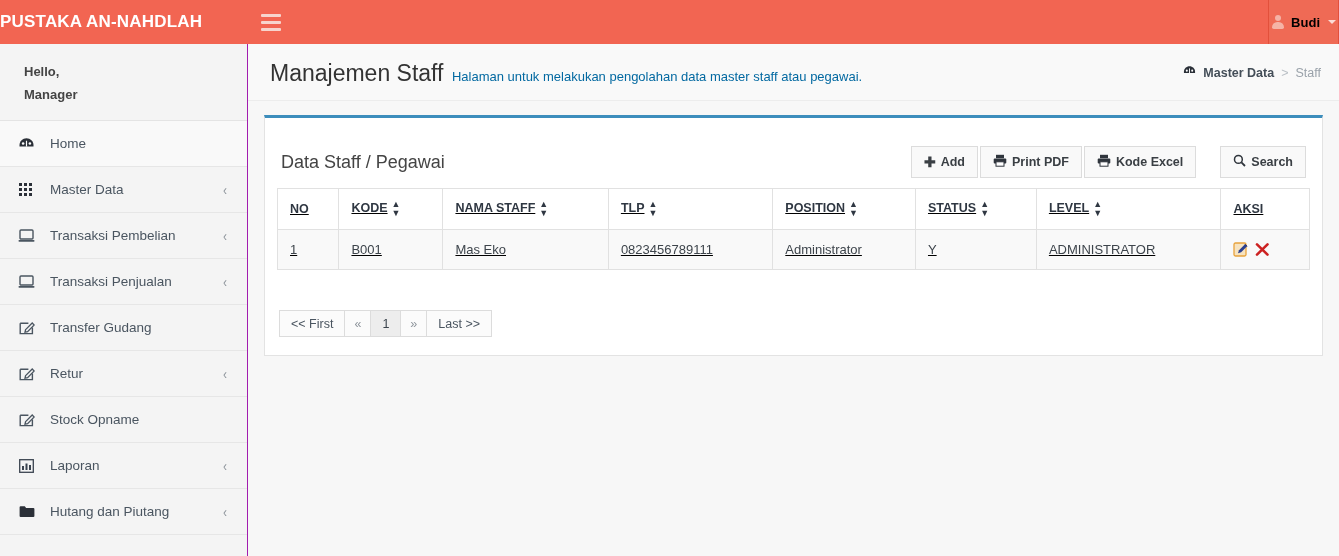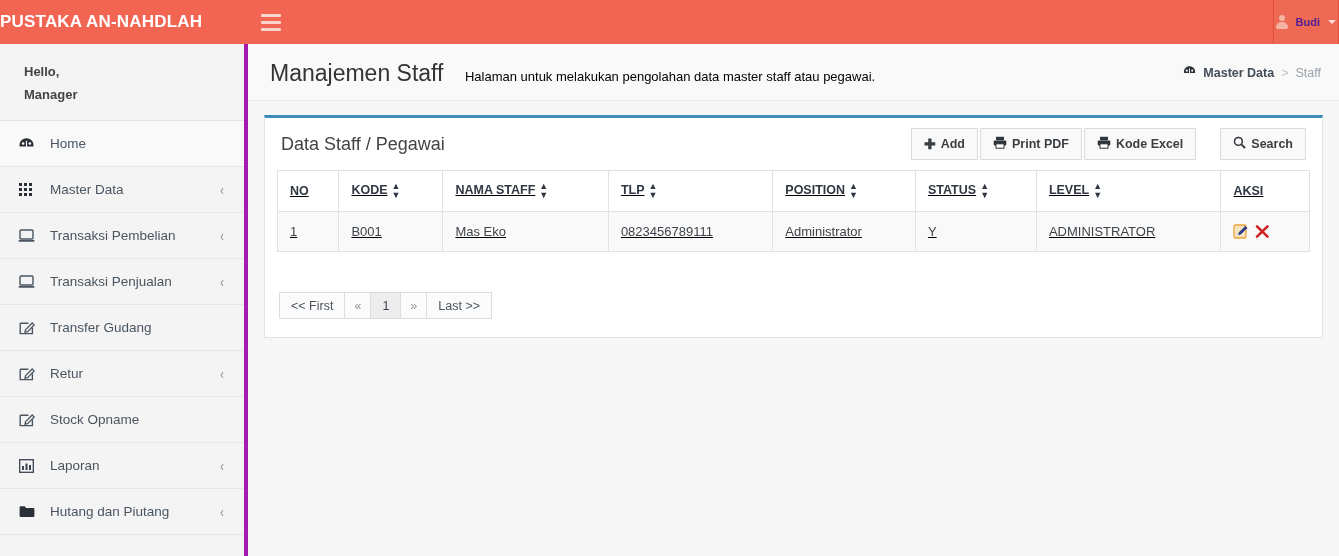--- a/index.html
+++ b/index.html
@@ -36,21 +36,21 @@
     display: block; width: 20px; height: 3px;
     background: #f7d4cd; border-radius: 1px;
   }
   .navbar-spacer { flex: 1; }
   .user-menu {
     height: 44px; display: flex; align-items: center; gap: 7px;
     padding: 0 2px;
     background: #ef6a55;
     border-left: 1px solid #e2503b;
     border-right: 1px solid #e2503b;
-    color: #4c1d95; font-size: 11px; font-weight: bold;
+    color: #000000; font-size: 13px; font-weight: bold;
     cursor: pointer;
   }
   .user-icon {
     width: 13px; height: 14px; position: relative; display: inline-block;
   }
   .user-icon::before {
     content: ""; position: absolute; left: 3.5px; top: 0;
     width: 6px; height: 6px; border-radius: 50%; background: #f5b3a6;
   }
   .user-icon::after {
@@ -63,21 +63,21 @@
     border-right: 4px solid transparent;
     border-top: 4px solid #fbdcd6;
     margin-left: 1px;
   }
 
   
   .sidebar {
     position: absolute; top: 44px; left: 0;
     width: 248px; height: 512px;
     background: #f4f4f4;
-    border-right: 4px solid #a21caf;
+    border-right: 1px solid #a21caf;
     overflow: hidden;
   }
   .user-panel {
     padding: 16px 0 14px 24px;
     border-bottom: 1px solid #e4e4e4;
     color: #444;
     font-size: 13px; font-weight: bold;
     line-height: 23px;
   }
   .side-item {
@@ -118,43 +118,43 @@
     background: #f9f9f9;
     border-bottom: 1px solid #ececec;
   }
   .page-title {
     display: inline-block;
     font-size: 23px; font-weight: normal; color: #333;
     vertical-align: baseline;
   }
   .page-subtitle {
     display: inline-block;
-    margin-left: 17px;
-    font-size: 13px; color: #000000;
+    margin-left: 4px;
+    font-size: 13px; color: #0369a1;
     vertical-align: baseline;
   }
   .breadcrumb {
     position: absolute; right: 18px; top: 21px;
     display: flex; align-items: center; gap: 7px;
     font-size: 12.5px; color: #6f7b87;
   }
   .breadcrumb .bc-link { color: #444e58; font-weight: bold; cursor: pointer; }
   .breadcrumb .bc-sep { color: #b9bfc5; }
   .breadcrumb .bc-current { color: #9aa2aa; }
 
   .panel-wrap { padding: 14px 16px 0 16px; }
   .panel {
     background: #ffffff;
     border: 1px solid #e3e3e3;
     border-top: 3px solid #3c8dbc;
     min-height: 205px;
   }
   .panel-head {
     display: flex; align-items: center;
-    padding: 10px 16px 10px 16px;
+    padding: 28px 16px 10px 16px;
   }
   .panel-title {
     font-size: 18px; color: #444; flex: 1;
     line-height: 28px;
   }
   .toolbar { display: flex; align-items: center; }
   .btn {
     height: 32px;
     padding: 0 12px;
     display: inline-flex; align-items: center; gap: 5px;

